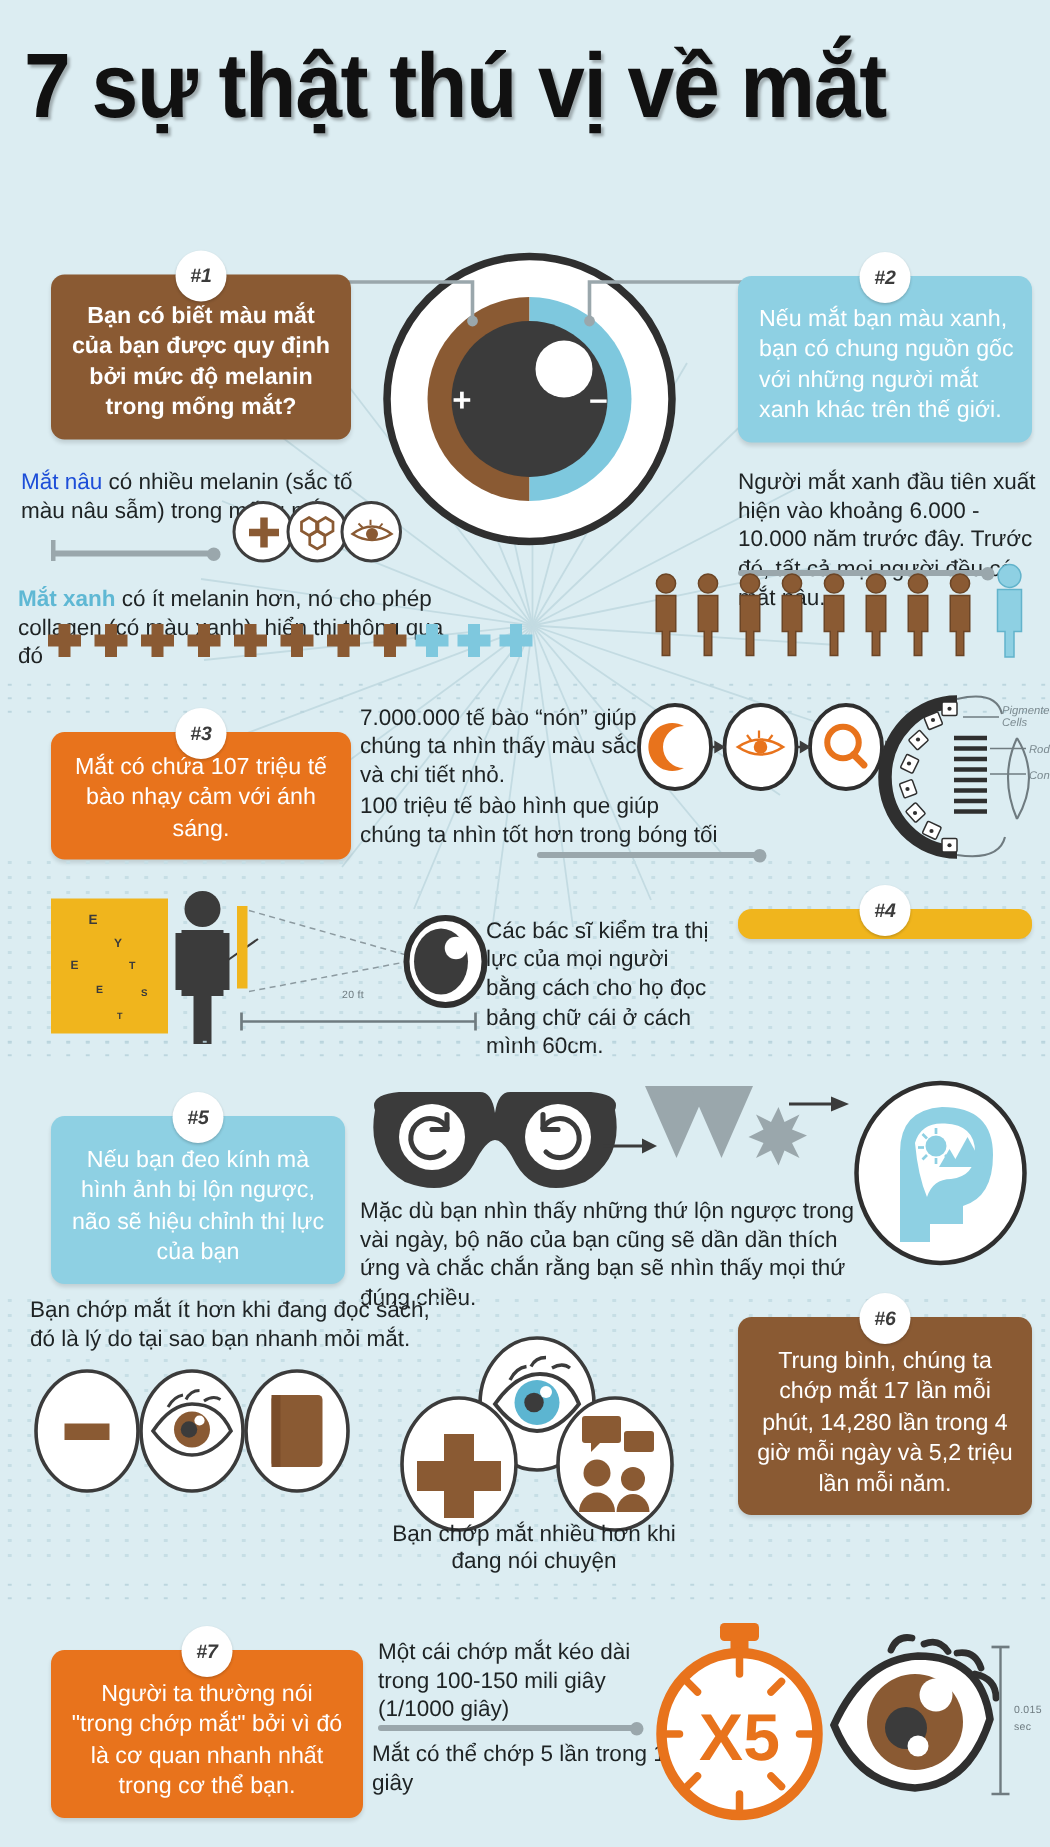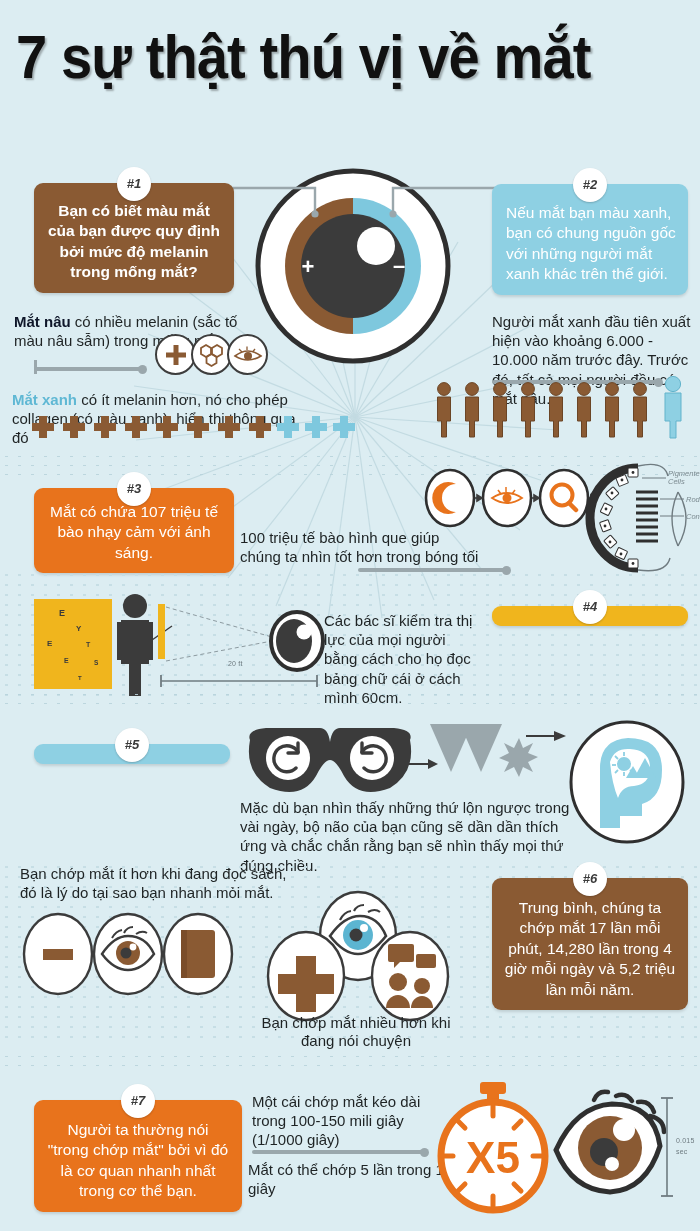--- a/index.html
+++ b/index.html
@@ -52,21 +52,21 @@
     width:34px; height:34px; border-radius:50%;
     background:#fff; color:#3b3b3b;
     font-size:13px; font-weight:bold; font-style:italic;
     display:flex; align-items:center; justify-content:center;
     box-shadow:0 1px 2px rgba(0,0,0,.2);
   }
   .ptext {
     position:absolute; color:#1e2324; font-size:15px; line-height:1.28;
     font-weight:500;
   }
-  .ptext .hl-brown { color:#0f172a; font-weight:bold; }
+  .ptext .hl-brown { color:#1d4ed8; font-weight:normal; }
   .ptext .hl-blue  { color:#5fb8d4; font-weight:bold; }
   .tiny { font-size:7px; color:#6e7b80; letter-spacing:.2px; }
   .tinyi { font-size:7.5px; color:#7b8a90; font-style:italic; }
 
   .arrowline { position:absolute; height:4px; background:#9aa7ac; border-radius:2px; }
   .arrowline::after{
     content:''; position:absolute; right:-3px; top:-2.5px;
     width:9px; height:9px; border-radius:50%; background:#9aa7ac;
   }
 
@@ -251,20 +251,21 @@
   </div>
 
   <div class="dots" style="top:452px;"></div>
 
   <div style="position:absolute;left:0;top:466px;width:700px;height:114px;">
     <div class="factbox orange" style="left:34px;top:22px;width:200px;">
       <div class="badge">#3</div>
       <div style="margin-top:4px;">Mắt có chứa 107 triệu tế bào nhạy cảm với ánh sáng.</div>
     </div>
 
+    <div class="ptext" style="left:240px;top:3px;width:190px;">7.000.000 tế bào “nón” giúp chúng ta nhìn thấy màu sắc và chi tiết nhỏ.</div>
     <div class="ptext" style="left:240px;top:62px;width:240px;">100 triệu tế bào hình que giúp chúng ta nhìn tốt hơn trong bóng tối</div>
     <div class="arrowline" style="left:358px;top:102px;width:150px;"></div>
 
     <svg style="position:absolute;left:424px;top:2px;" width="170" height="62" viewBox="0 0 170 62">
       <g fill="#fff" stroke="#2f2f2f" stroke-width="2.6">
         <ellipse cx="26" cy="30" rx="24" ry="28"></ellipse>
         <ellipse cx="83" cy="30" rx="24" ry="28"></ellipse>
         <ellipse cx="140" cy="30" rx="24" ry="28"></ellipse>
       </g>
       <path d="M32,16 a16,16 0 1,0 0,28 a13,13 0 1,1 0,-28 Z" fill="#e8731c" stroke="none"></path>
@@ -386,20 +387,21 @@
     <div class="factbox yellow" style="left:492px;top:32px;width:196px;">
       <div class="badge">#4</div>
     </div>
   </div>
 
   <div class="dots" style="top:690px;height:18px;"></div>
 
   <div style="position:absolute;left:0;top:706px;width:700px;height:150px;">
     <div class="factbox blue" style="left:34px;top:38px;width:196px;">
       <div class="badge">#5</div>
+      <div style="margin-top:10px;">Nếu bạn đeo kính mà hình ảnh bị lộn ngược, não sẽ hiệu chỉnh thị lực của bạn</div>
     </div>
 
     <svg style="position:absolute;left:240px;top:16px;" width="180" height="78" viewBox="0 0 180 78">
       <path d="M10,18 Q6,8 26,6 L80,6 Q88,6 90,20 Q92,6 100,6 L154,6 Q174,8 170,18 Q176,50 150,66 Q118,78 104,54 Q96,38 90,38 Q84,38 76,54 Q62,78 30,66 Q4,50 10,18 Z" fill="#3b3b3b"></path>
       <circle cx="48" cy="36" r="22" fill="#fff"></circle>
       <circle cx="132" cy="36" r="22" fill="#fff"></circle>
       <g fill="none" stroke="#3b3b3b" stroke-width="3.4" stroke-linecap="round">
         <path d="M58,30 A13,13 0 1,0 56,46"></path>
           <polyline points="58,21 58,31 48,31" stroke-linejoin="round"></polyline>
         <path d="M122,30 A13,13 0 1,1 124,46"></path>

